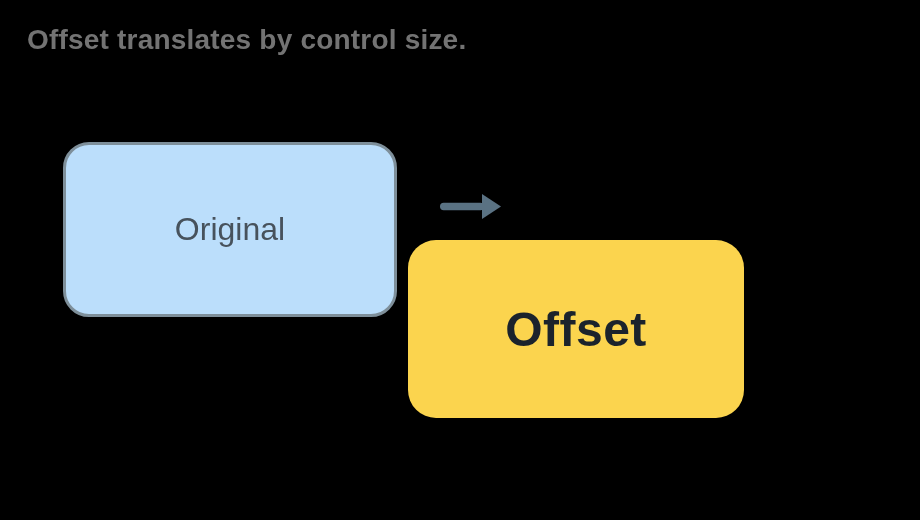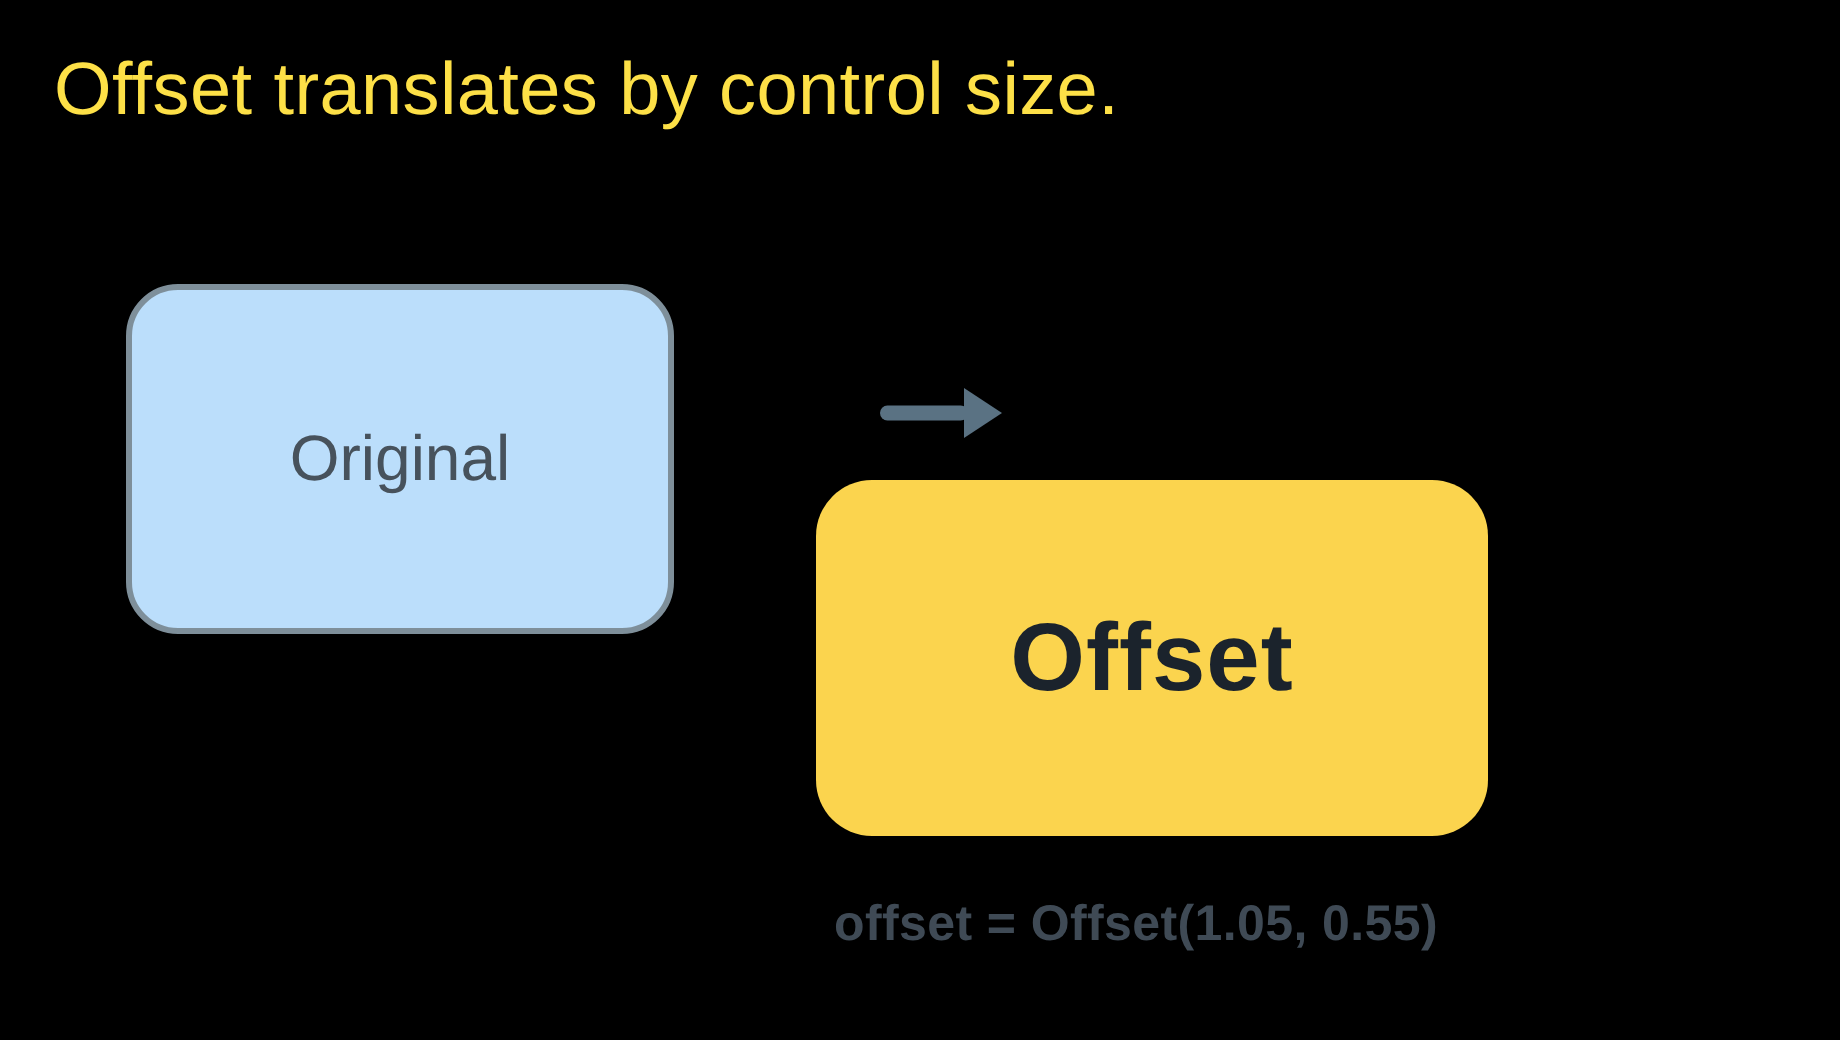--- a/index.html
+++ b/index.html
@@ -13,36 +13,36 @@
     height: 520px;
     background: #000000;
     overflow: hidden;
     font-family: "Liberation Sans", "DejaVu Sans", sans-serif;
   }
   .title {
     position: absolute;
     left: 27px;
     top: 24px;
     margin: 0;
-    font-size: 37px;
-    font-weight: 400;
+    font-size: 28px;
+    font-weight: 700;
     letter-spacing: 0.2px;
-    color: #fde047;
+    color: #737373;
   }
   .box {
     position: absolute;
     display: flex;
     align-items: center;
     justify-content: center;
     box-sizing: border-box;
   }
   .box.original {
     left: 63px;
     top: 142px;
-    width: 274px;
+    width: 334px;
     height: 175px;
     background: #bbdefb;
     border: 3px solid #7e8f9a;
     border-radius: 26px;
   }
   .box.original .box-label {
     font-size: 32px;
     font-weight: 400;
     color: #47525c;
   }
@@ -95,15 +95,14 @@
     <g fill="#5a7283">
       <rect x="1" y="9.8" width="44" height="7.4" rx="3.7"></rect>
       <polygon points="43,1 62,13.5 43,26"></polygon>
     </g>
   </svg>
 
   <div class="box offset">
     <span class="box-label">Offset</span>
   </div>
 
-  <div class="caption">offset = Offset(1.05, 0.55)</div>
 
 </div>
 
 </body></html>

